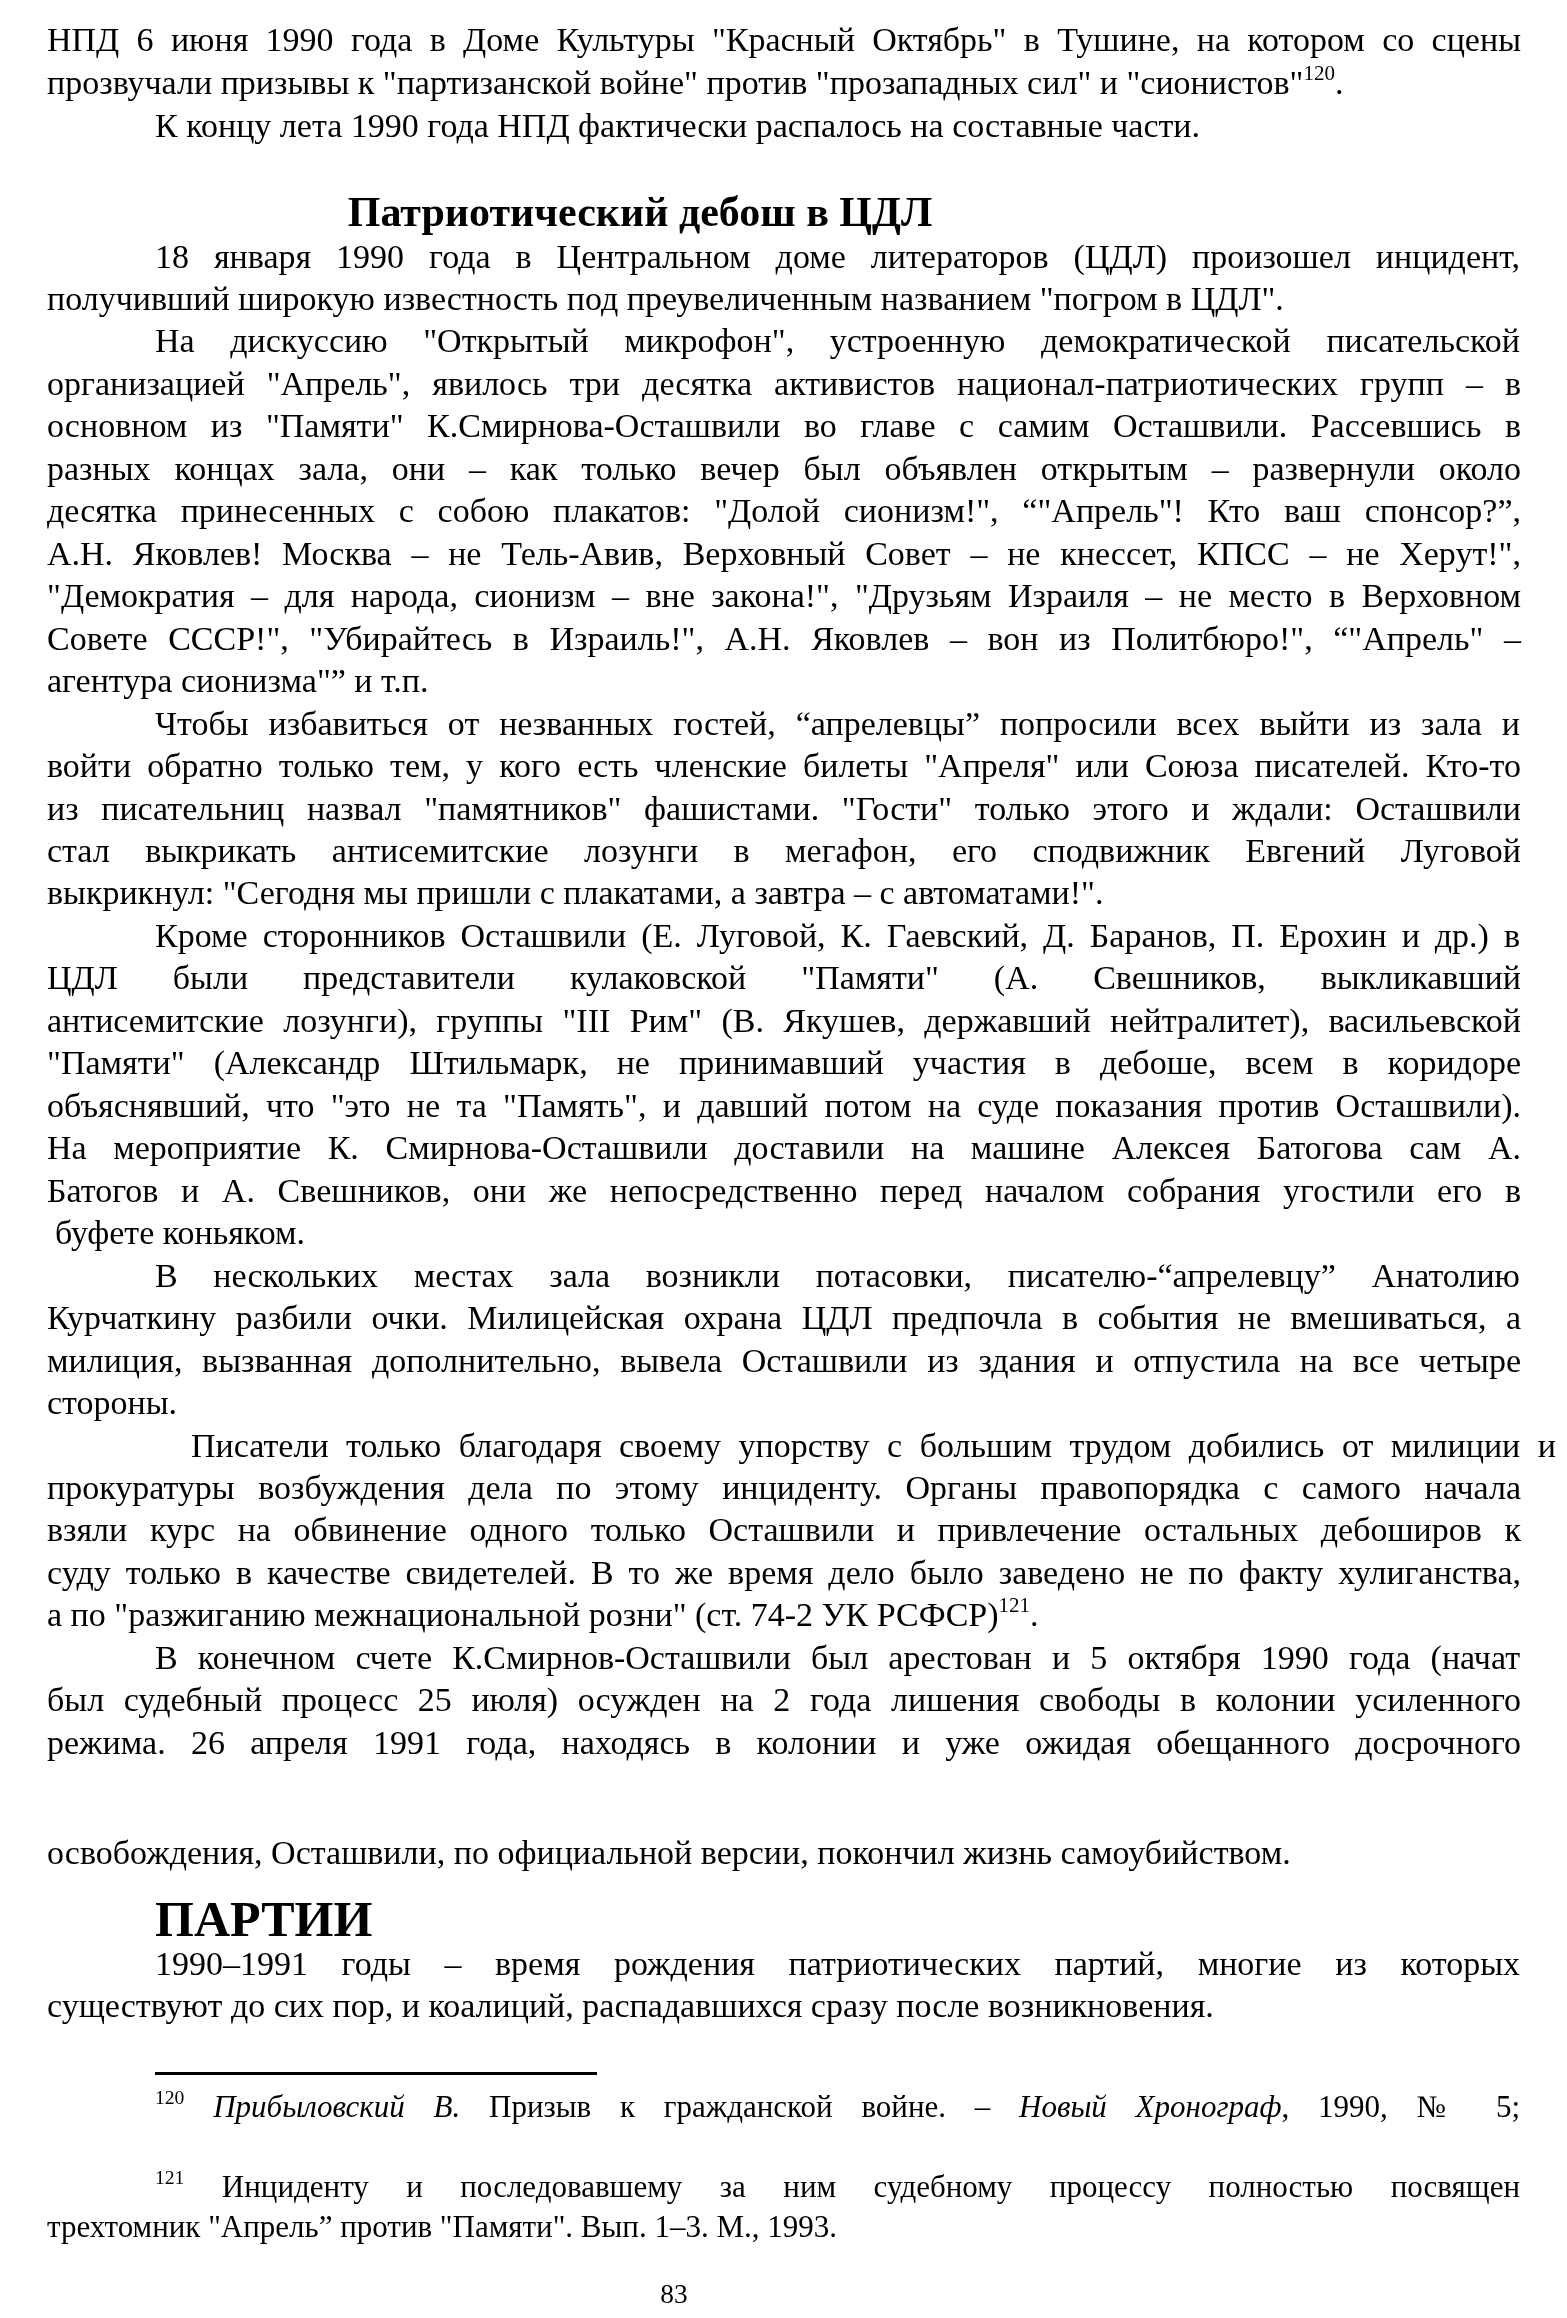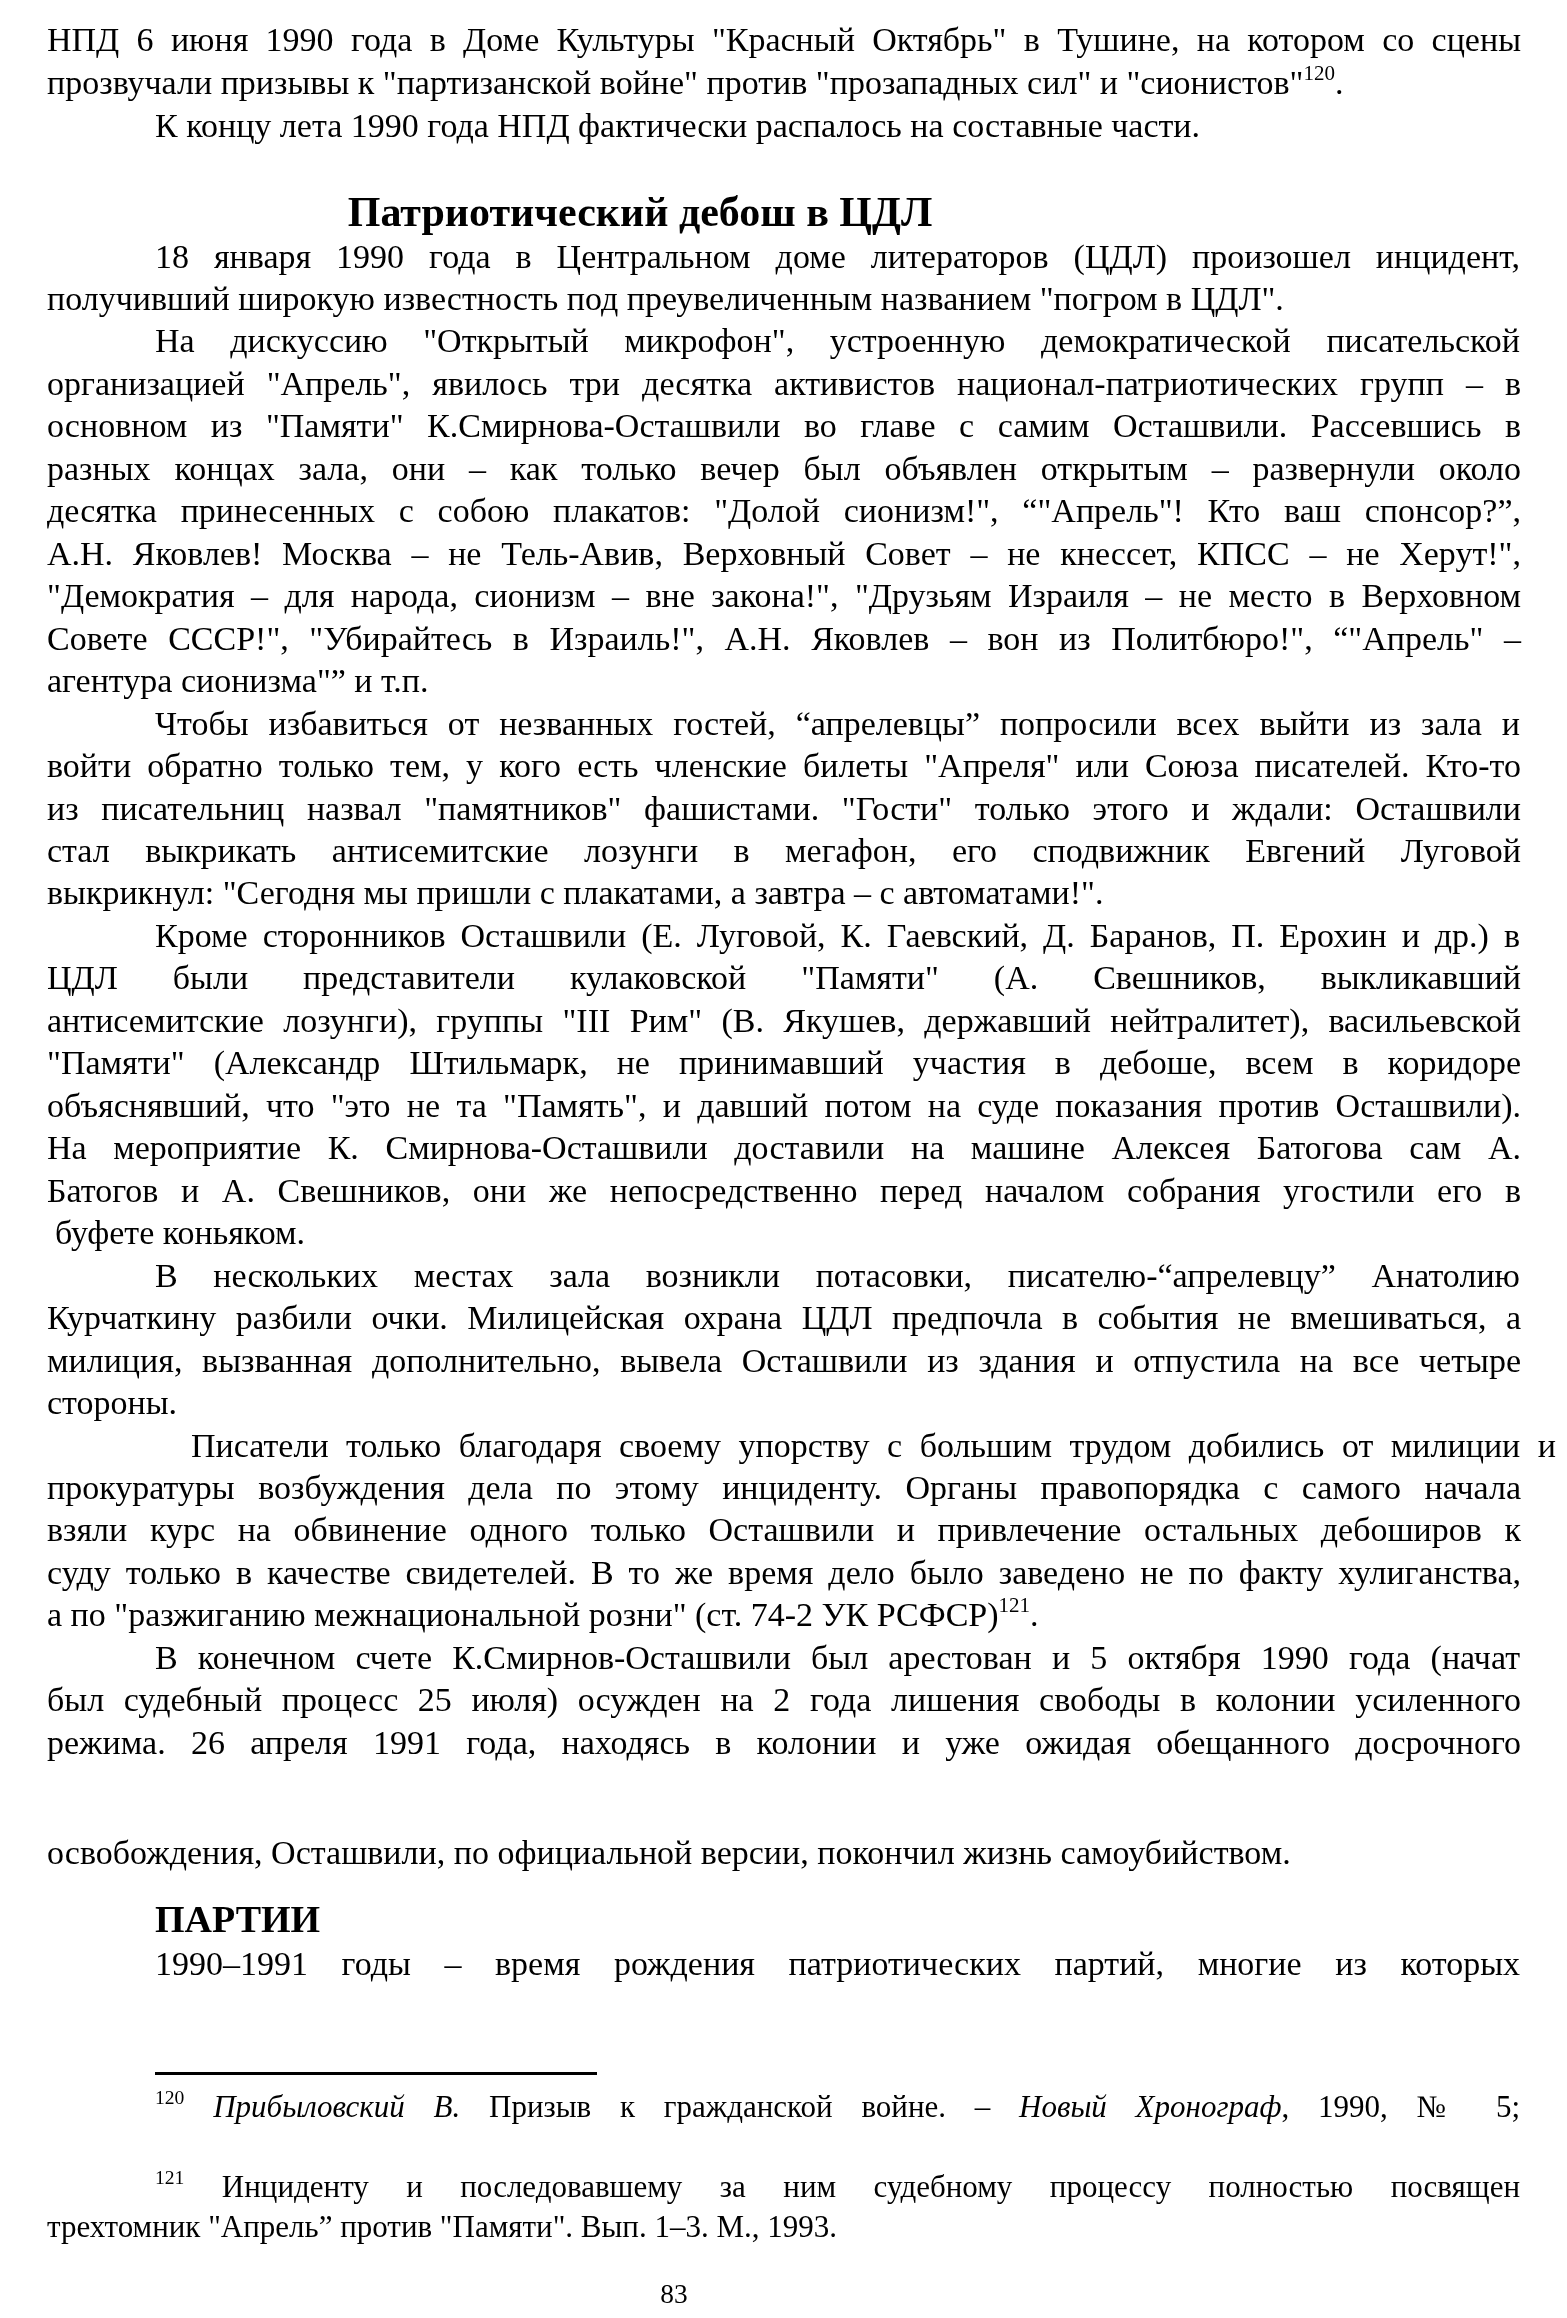--- a/index.html
+++ b/index.html
@@ -26,21 +26,21 @@
     text-align-last: justify;
     white-space: normal;
   }
   .ln.ind { left: 155px; width: 1365px; }
   .sup { font-size: 21px; vertical-align: 14.4px; line-height: 0; }
   .h-center {
     position: absolute; left: 0; width: 1280px; text-align: center;
     font-weight: bold; font-size: 42px; line-height: 39px;
   }
   .h-section {
-    position: absolute; left: 155px; font-weight: bold; font-size: 38px; line-height: 43px; text-align: center;
+    position: absolute; left: 155px; font-weight: bold; font-size: 50px; line-height: 43px; text-align: center;
   }
   .fn { font-size: 31px; }
   .fn-sup { font-size: 19.6px; vertical-align: 13px; line-height: 0; }
   .rule { position: absolute; left: 155px; top: 2072px; width: 442px; height: 3.3px; background: #000; }
   .pgnum { position: absolute; left: 0; width: 1348px; text-align: center; top: 2278px; font-size: 27.4px; line-height: 33px; }
   i { font-style: italic; }
 </style>
 </head>
 <body>
 
@@ -87,20 +87,21 @@
       <div class="ln j" style="top: 1553px;"><span>суду только в качестве свидетелей. В то же время дело было заведено не по факту хулиганства,</span></div>
       <div class="ln" style="top: 1595px;"><span>а по "разжиганию межнациональной розни" (ст. 74-2 УК РСФСР)</span><span class="sup">121</span><span>.</span></div>
       <div class="ln ind j" style="top: 1638px;"><span>В конечном счете К.Смирнов-Осташвили был арестован и 5 октября 1990 года (начат</span></div>
       <div class="ln j" style="top: 1680px;"><span>был судебный процесс 25 июля) осужден на 2 года лишения свободы в колонии усиленного</span></div>
       <div class="ln j" style="top: 1723px;"><span>режима. 26 апреля 1991 года, находясь в колонии и уже ожидая обещанного досрочного</span></div>
       <div class="ln" style="top: 1833px;"><span>освобождения, Осташвили, по официальной версии, покончил жизнь самоубийством.</span></div>
     </div>
 
   <div class="h-section" style="top:1898px">ПАРТИИ</div>
   <div class="ln ind j" style="top:1944px">1990–1991 годы – время рождения патриотических партий, многие из которых</div>
+  <div class="ln" style="top:1986px">существуют до сих пор, и коалиций, распадавшихся сразу после возникновения.</div>
 
   <div class="rule"></div>
 
   <div class="ln ind j fn" style="top:2087px"><span id="fn120l1"><span class="fn-sup">120</span> <i>Прибыловский В.</i><span> Призыв к гражданской войне. – </span><i>Новый Хронограф</i><span>, 1990, № 5;</span></span></div>
   <div class="ln ind j fn" style="top:2167px"><span class="fn-sup">121</span> <span>Инциденту и последовавшему за ним судебному процессу полностью посвящен</span></div>
   <div class="ln fn" style="top:2207px">трехтомник "Апрель” против "Памяти". Вып. 1–3. М., 1993.</div>
 
   <div class="pgnum">83</div>
 </div>
 

